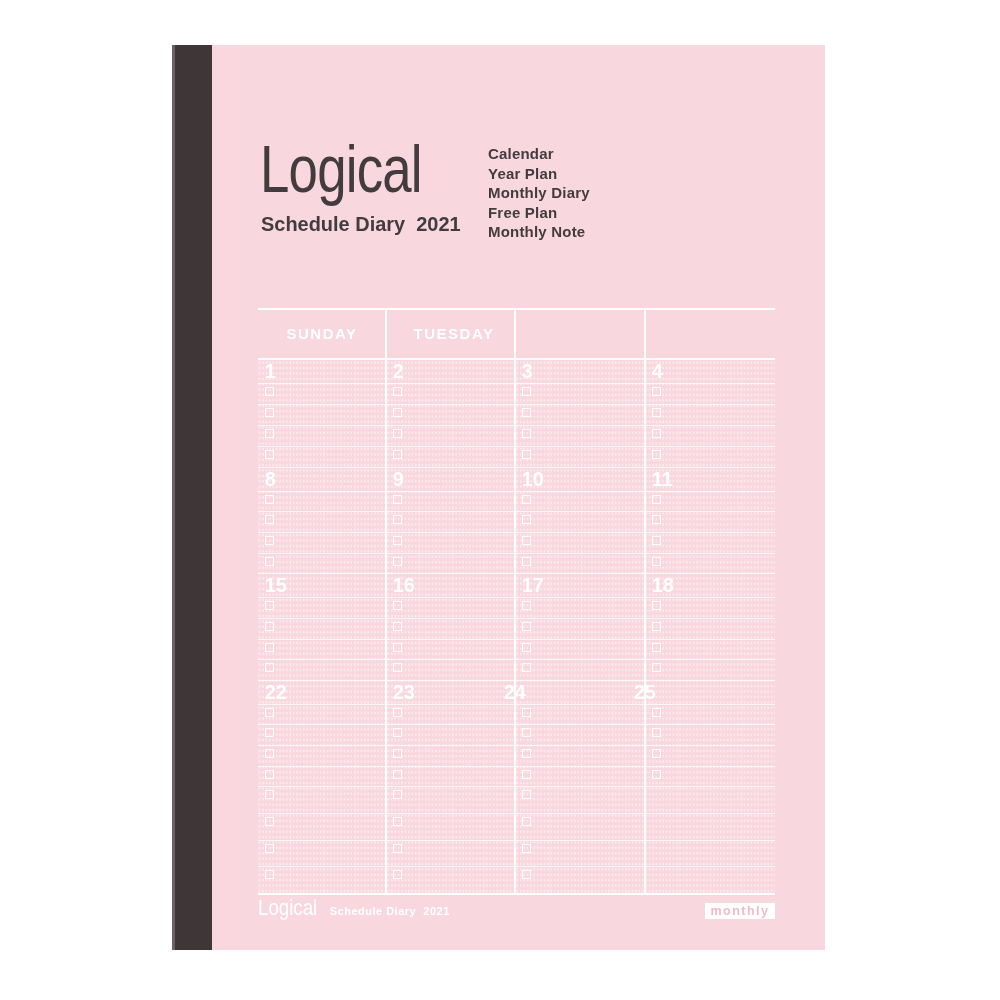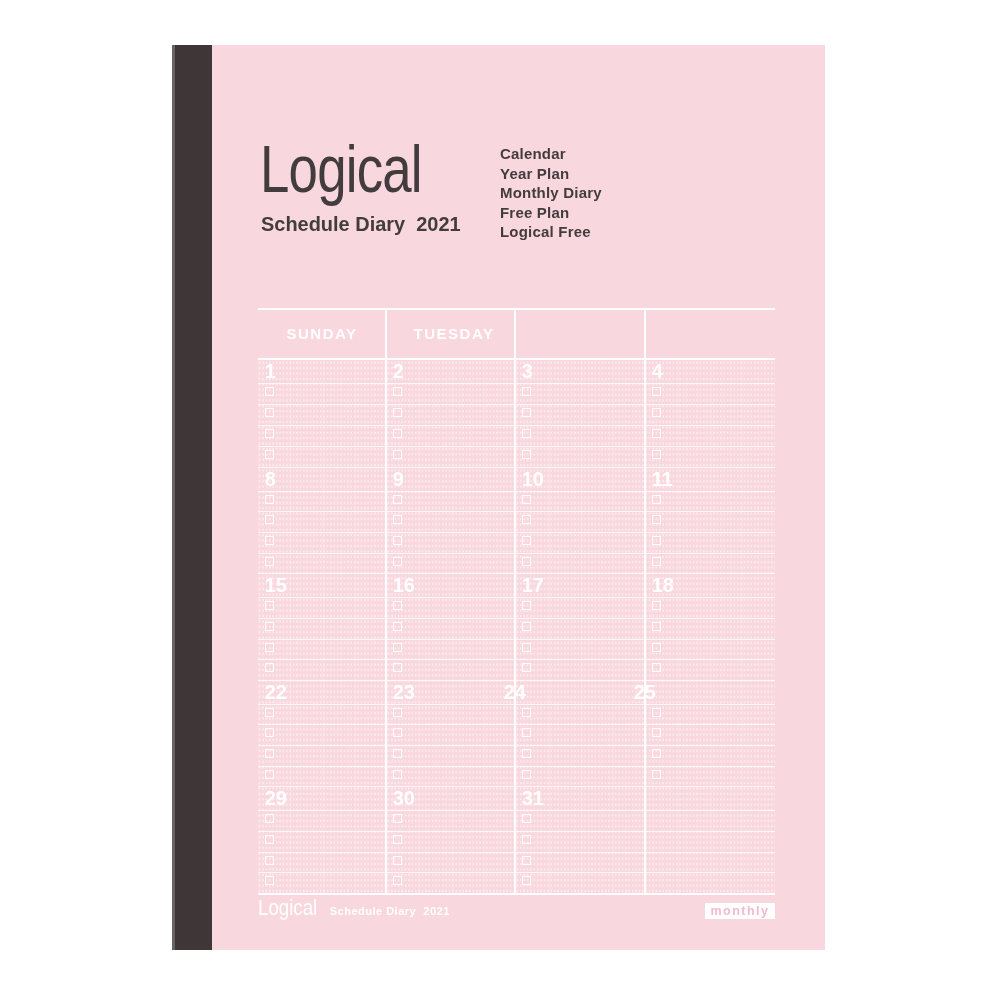--- a/index.html
+++ b/index.html
@@ -26,21 +26,21 @@
     transform:scaleX(0.8);transform-origin:left top;
     white-space:pre;
   }
   .brand-subtitle{
     position:absolute;left:89px;top:167px;
     font-size:21px;font-weight:bold;color:#433c3e;
     white-space:pre;
     transform:scaleX(0.95);transform-origin:left top;
   }
   .feature-list{
-    position:absolute;left:328px;top:99px;
+    position:absolute;left:316px;top:99px;
     font-size:15px;font-weight:bold;color:#433c3e;
     line-height:19.6px;letter-spacing:0.2px;
   }
   
   .grid{
     position:absolute;left:86px;top:263px;width:517px;height:587px;
     border-top:2px solid #ffffff;
     box-sizing:border-box;
   }
   .grid-header{
@@ -105,21 +105,21 @@
   <div class="spine" style="background: rgb(62, 54, 55);"></div>
 
   <div class="brand-title" style="color: rgb(67, 60, 62);">Logical</div>
   <div class="brand-subtitle" style="color: rgb(67, 60, 62);">Schedule Diary  2021</div>
 
   <div class="feature-list" style="color: rgb(67, 60, 62);">
       <div class="feature-item">Calendar</div>
       <div class="feature-item">Year Plan</div>
       <div class="feature-item">Monthly Diary</div>
       <div class="feature-item">Free Plan</div>
-      <div class="feature-item">Logical Free</div>
+      <div class="feature-item">Monthly Note</div>
     </div>
 
   <div class="grid">
     <div class="grid-header">
         <div class="hcell" style="width: 128px;">SUNDAY</div>
         <div class="hcell" style="width: 136px;">TUESDAY</div>
       </div>
     <div class="grid-body">
         <div class="week">
           <div class="date-row">
@@ -371,26 +371,20 @@
             </div>
             <div class="cell" style="width: 130px;">
               <span class="checkbox"></span>
             </div>
             <div class="cell" style="width: 130px;">
               <span class="checkbox"></span>
             </div>
           </div>
         </div>
         <div class="week">
-          <div class="date-row">
-            <div class="cell" style="width: 128px;"><span class="date-num">29</span></div>
-            <div class="cell" style="width: 129px;"><span class="date-num">30</span></div>
-            <div class="cell" style="width: 130px;"><span class="date-num">31</span></div>
-            <div class="cell" style="width: 130px;"></div>
-          </div>
           <div class="task-row">
             <div class="cell" style="width: 128px;">
               <span class="checkbox"></span>
             </div>
             <div class="cell" style="width: 129px;">
               <span class="checkbox"></span>
             </div>
             <div class="cell" style="width: 130px;">
               <span class="checkbox"></span>
             </div>

